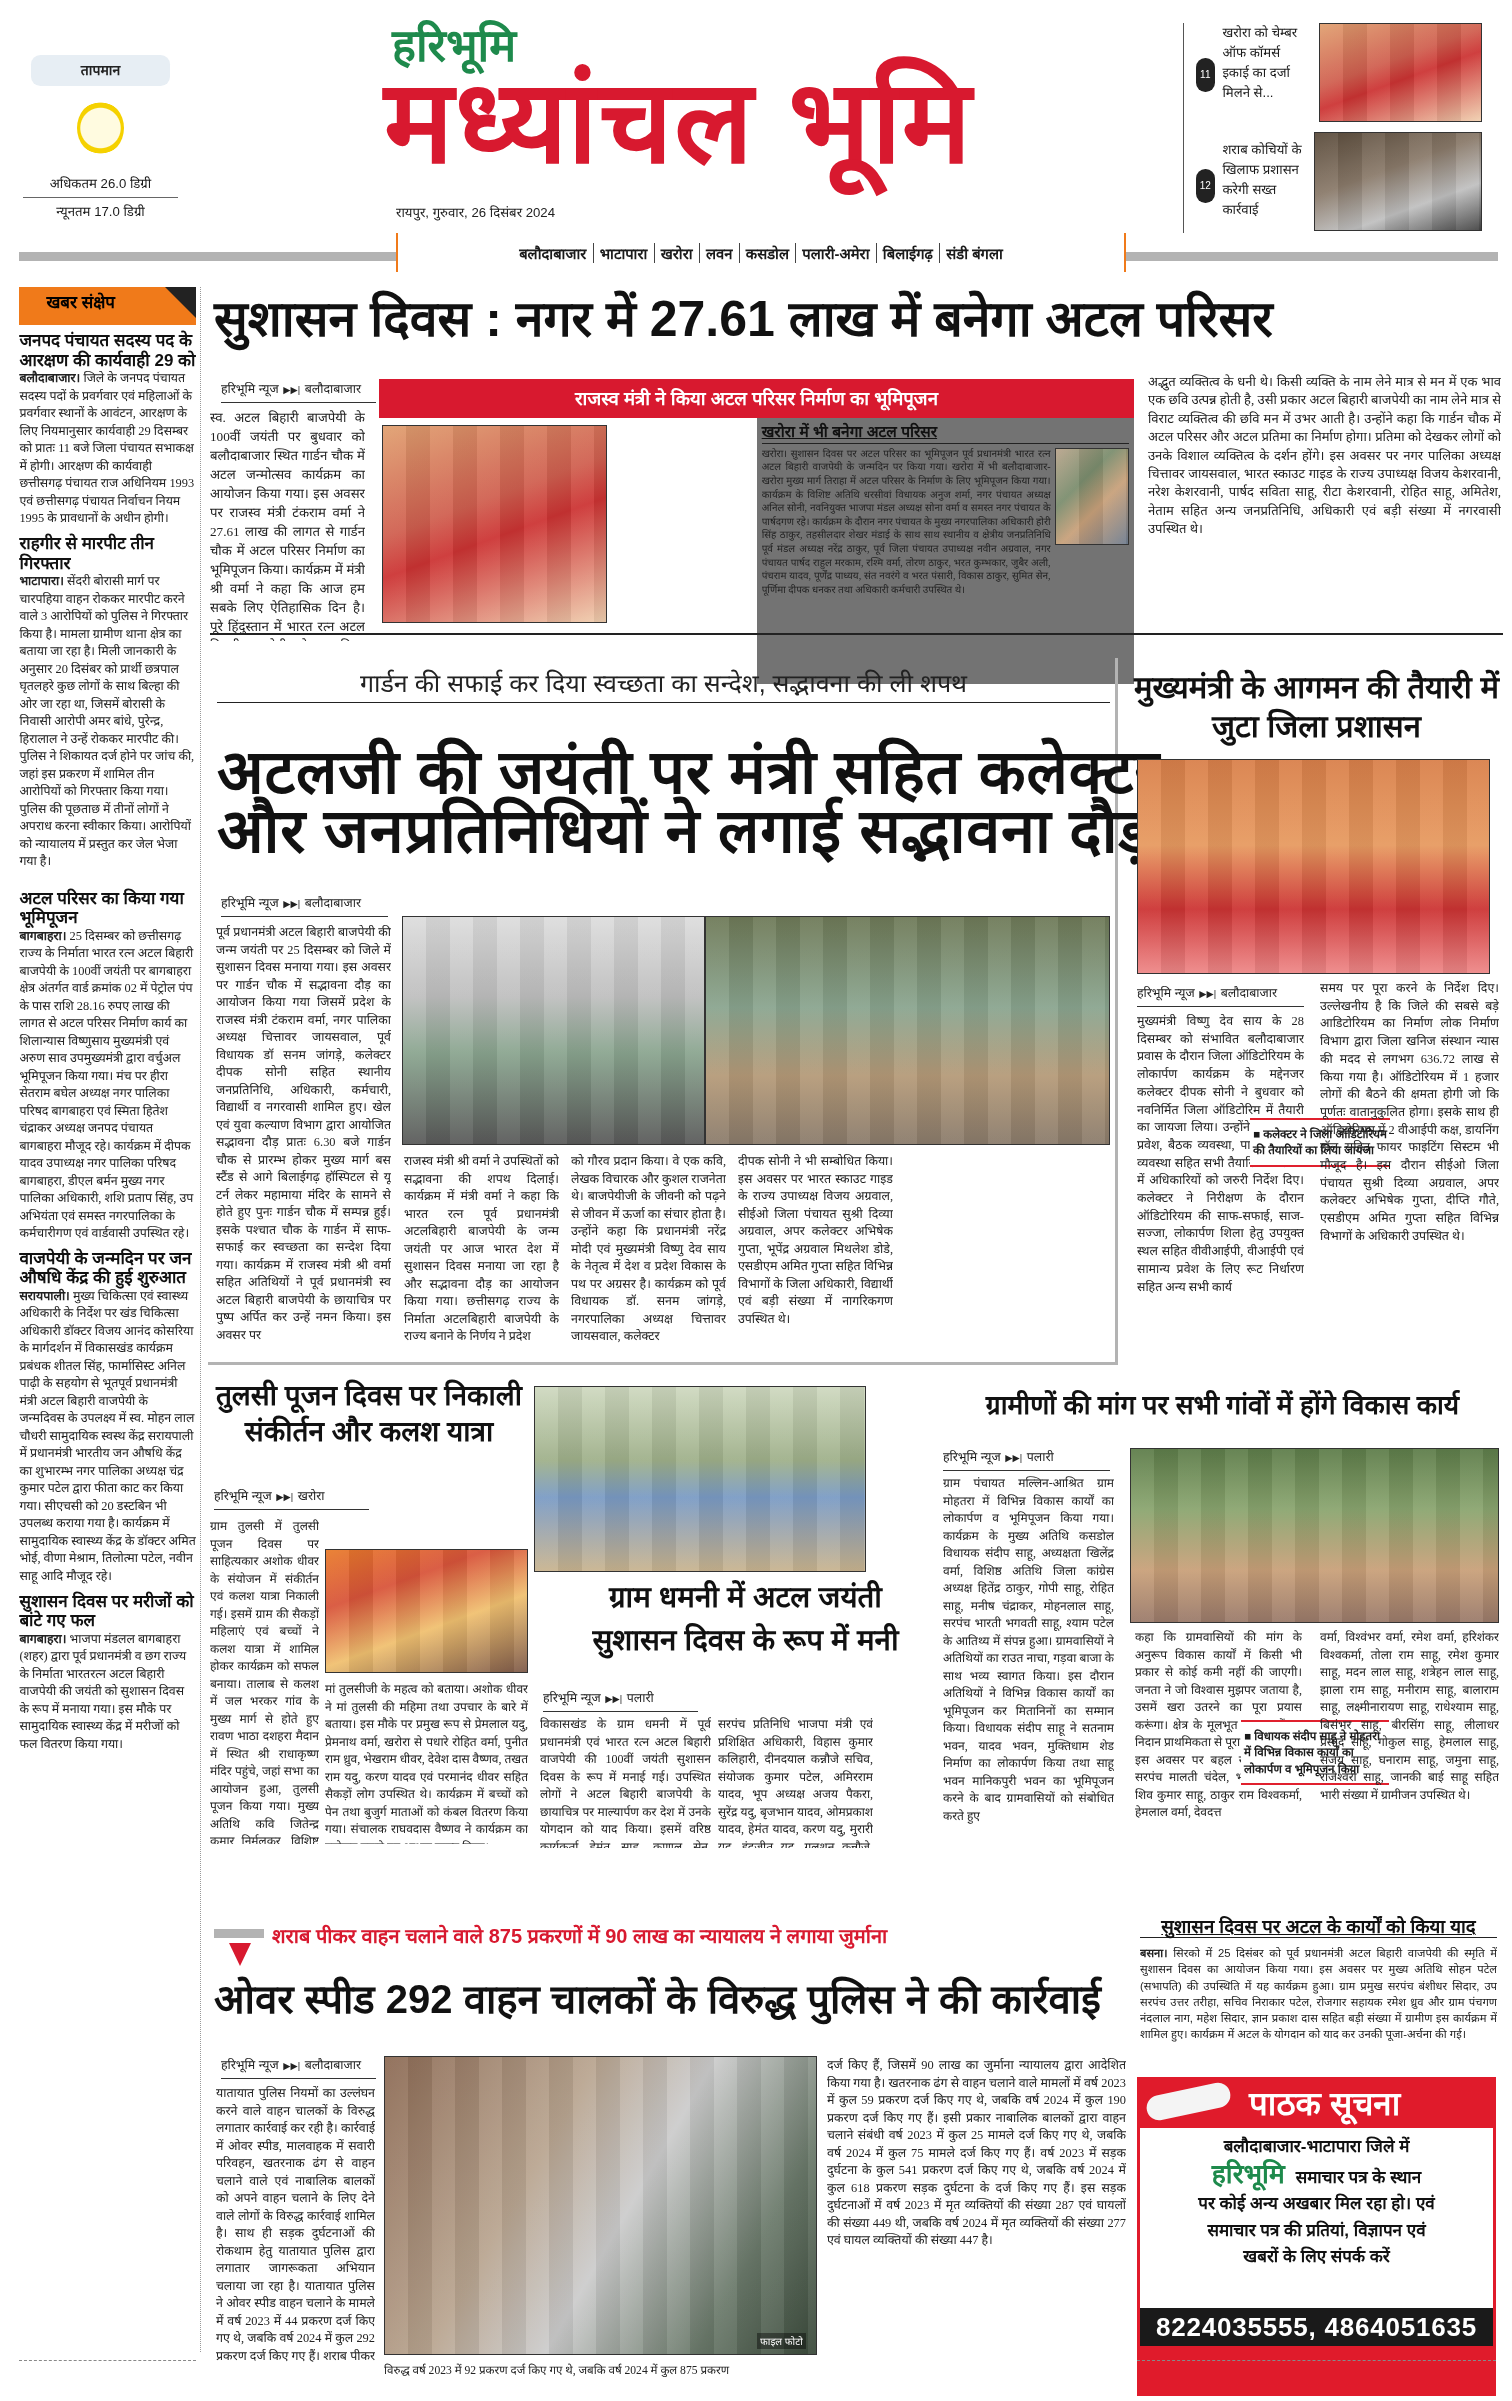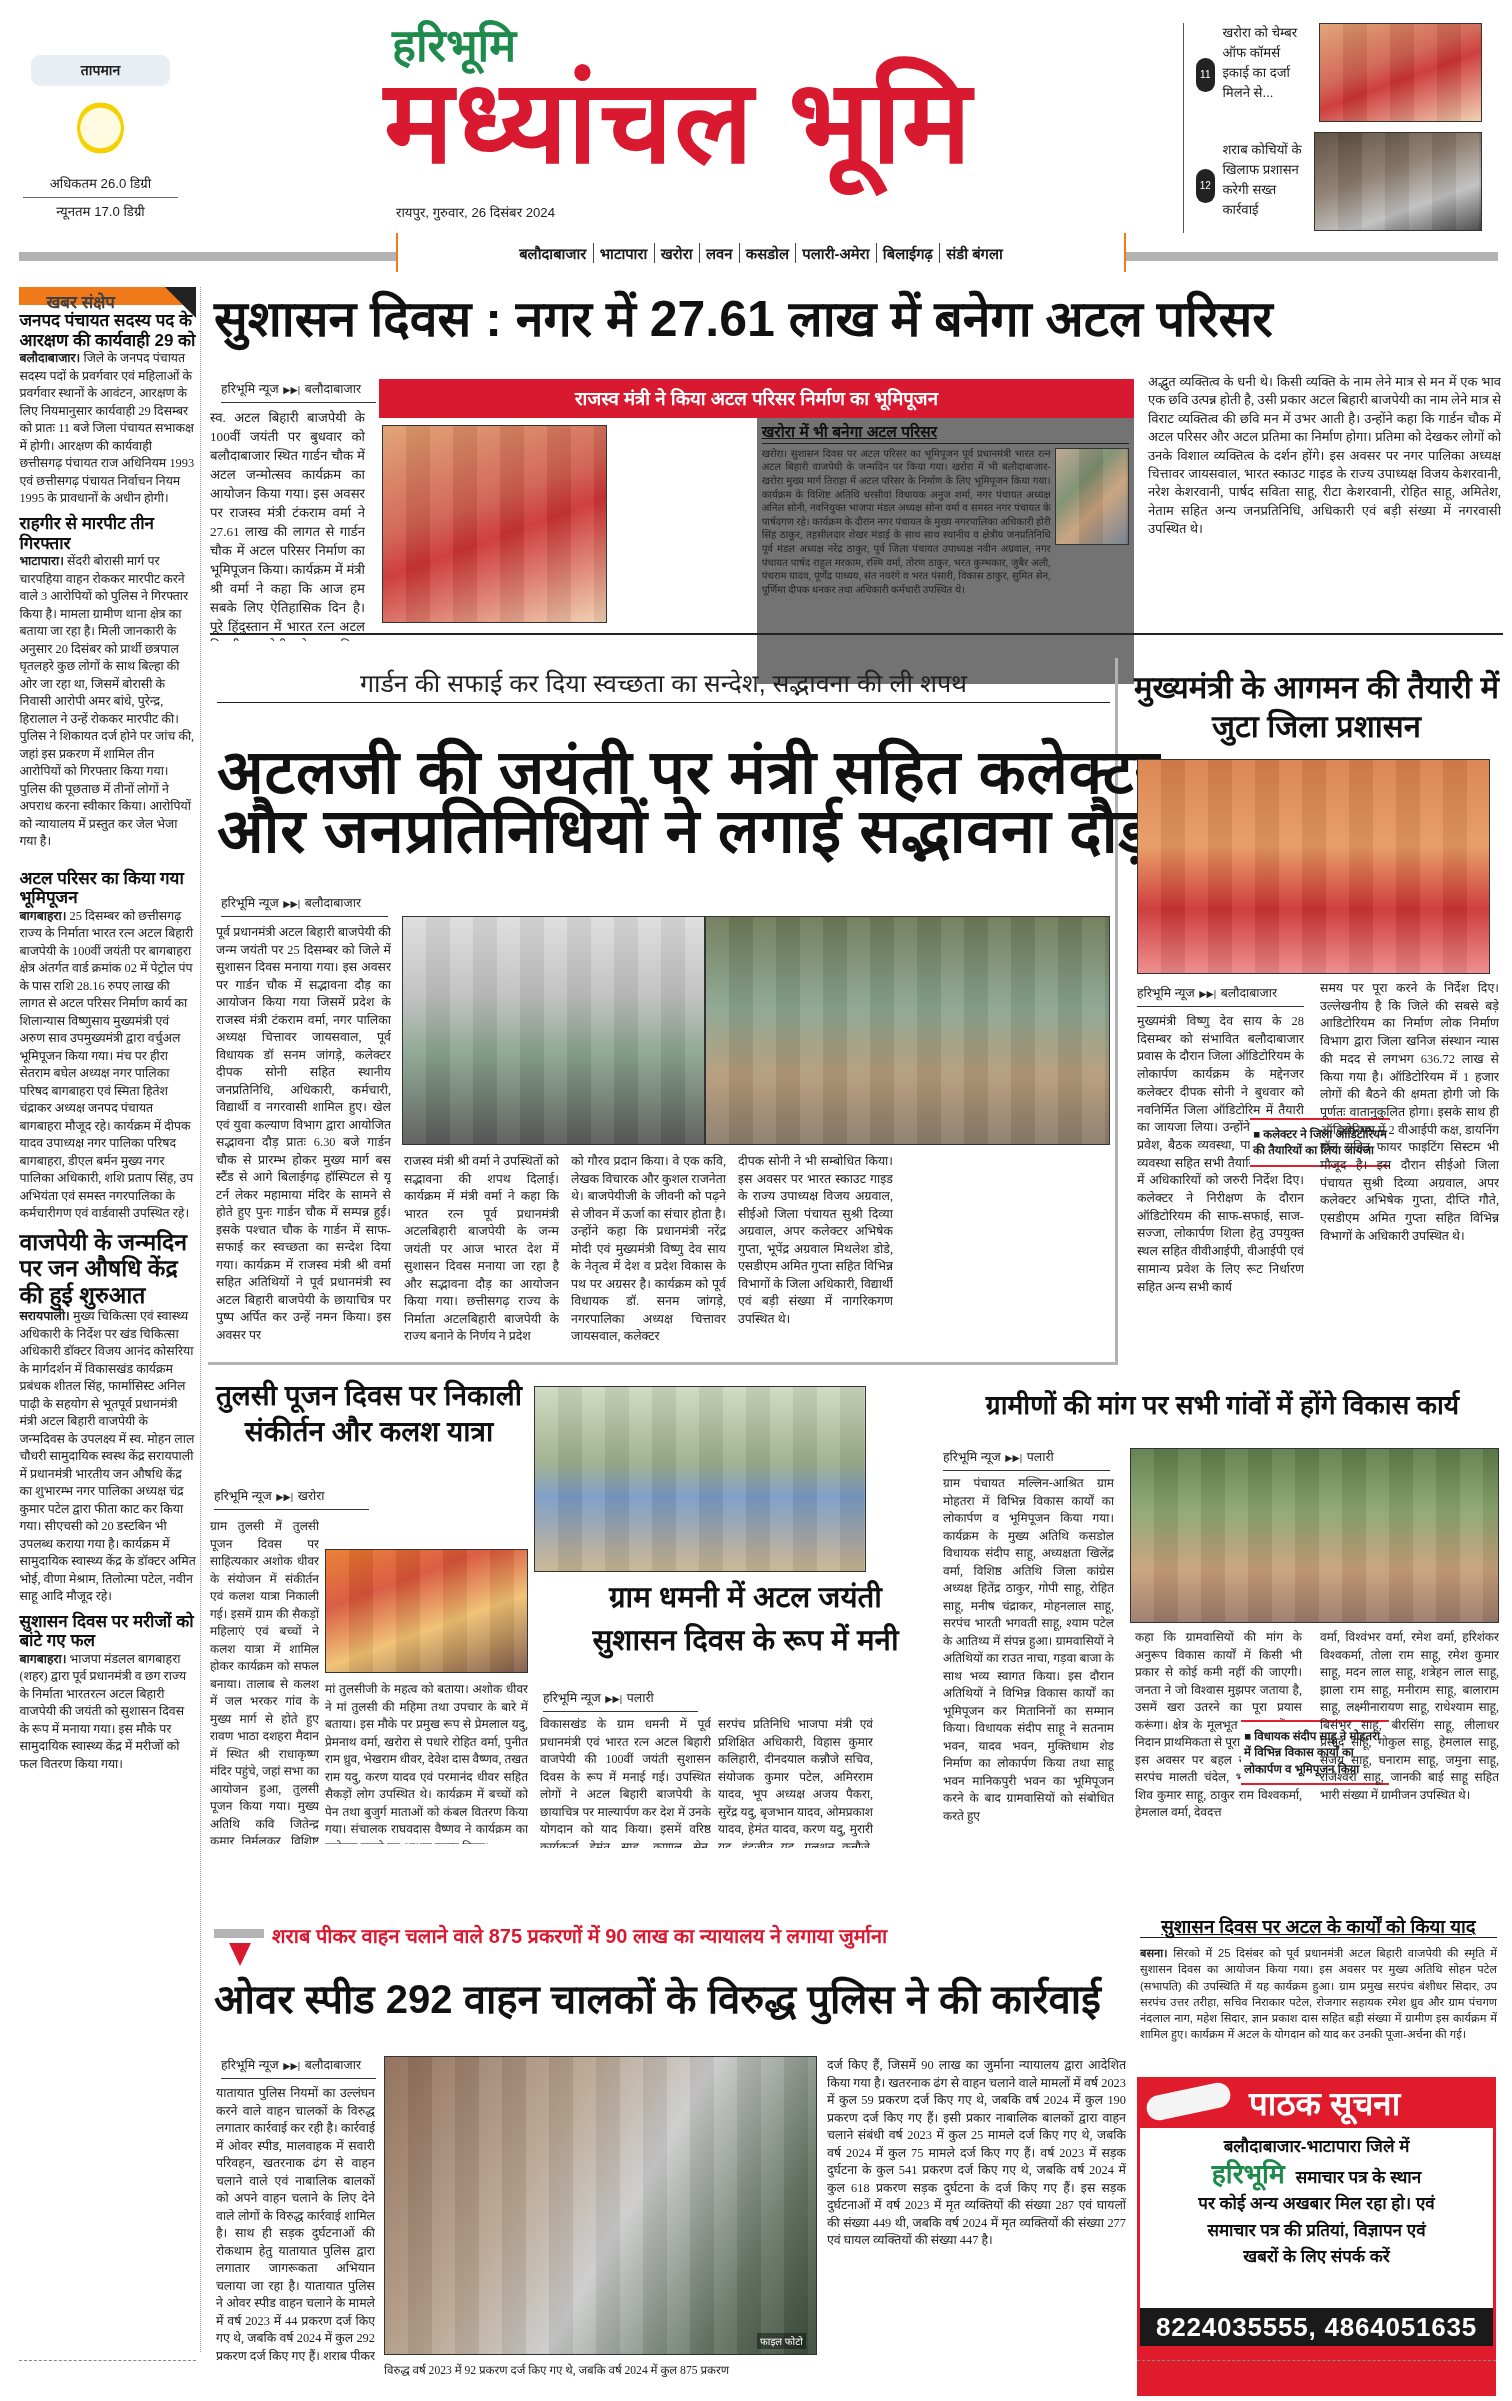--- a/index.html
+++ b/index.html
@@ -50,38 +50,38 @@
   <span style="font-size:14.8px;font-weight:bold;padding:0 6.2px;border-right:0.8px solid #444">भाटापारा</span>
   <span style="font-size:14.8px;font-weight:bold;padding:0 6.2px;border-right:0.8px solid #444">खरोरा</span>
   <span style="font-size:14.8px;font-weight:bold;padding:0 6.2px;border-right:0.8px solid #444">लवन</span>
   <span style="font-size:14.8px;font-weight:bold;padding:0 6.2px;border-right:0.8px solid #444">कसडोल</span>
   <span style="font-size:14.8px;font-weight:bold;padding:0 6.2px;border-right:0.8px solid #444">पलारी-अमेरा</span>
   <span style="font-size:14.8px;font-weight:bold;padding:0 6.2px;border-right:0.8px solid #444">बिलाईगढ़</span>
   <span style="font-size:14.8px;font-weight:bold;padding:0 6.2px">संडी बंगला</span>
 </div>
 
 <div class="abs" style="left:19.4px;top:287px;width:177px;height:2089px;">
-  <div style="background:#f07a1a;height:18px;position:relative;color:#404040;font-size:17px;font-weight:bold;line-height:31px;padding-left:27px">
+  <div style="background:#f07a1a;height:38px;position:relative;color:#000000;font-size:17px;font-weight:bold;line-height:31px;padding-left:27px">
     <span>खबर संक्षेप</span>
     <span style="position:absolute;right:0;top:0;width:0;height:0;border-top:31px solid #222;border-left:31px solid transparent"></span>
   </div>
   <div style="margin-top:6.2px">
     <div class="hd" style="font-size:17px">जनपद पंचायत सदस्य पद के आरक्षण की कार्यवाही 29 को</div>
     <div class="txt" style="font-size:12.4px;line-height:17.5px;text-align:left"><b>बलौदाबाजार।</b> <span>जिले के जनपद पंचायत सदस्य पदों के प्रवर्गवार एवं महिलाओं के प्रवर्गवार स्थानों के आवंटन, आरक्षण के लिए नियमानुसार कार्यवाही 29 दिसम्बर को प्रातः 11 बजे जिला पंचायत सभाकक्ष में होगी। आरक्षण की कार्यवाही छत्तीसगढ़ पंचायत राज अधिनियम 1993 एवं छत्तीसगढ़ पंचायत निर्वाचन नियम 1995 के प्रावधानों के अधीन होगी।</span></div>
   </div>
   <div style="margin-top:6.2px">
     <div class="hd" style="font-size:17px">राहगीर से मारपीट तीन गिरफ्तार</div>
     <div class="txt" style="font-size:12.4px;line-height:17.5px;text-align:left"><b>भाटापारा।</b> <span>सेंदरी बोरासी मार्ग पर चारपहिया वाहन रोककर मारपीट करने वाले 3 आरोपियों को पुलिस ने गिरफ्तार किया है। मामला ग्रामीण थाना क्षेत्र का बताया जा रहा है। मिली जानकारी के अनुसार 20 दिसंबर को प्रार्थी छत्रपाल घृतलहरे कुछ लोगों के साथ बिल्हा की ओर जा रहा था, जिसमें बोरासी के निवासी आरोपी अमर बांधे, पुरेन्द्र, हिरालाल ने उन्हें रोककर मारपीट की। पुलिस ने शिकायत दर्ज होने पर जांच की, जहां इस प्रकरण में शामिल तीन आरोपियों को गिरफ्तार किया गया। पुलिस की पूछताछ में तीनों लोगों ने अपराध करना स्वीकार किया। आरोपियों को न्यायालय में प्रस्तुत कर जेल भेजा गया है।</span></div>
   </div>
   <div style="margin-top:18px">
     <div class="hd" style="font-size:17px">अटल परिसर का किया गया भूमिपूजन</div>
     <div class="txt" style="font-size:12.4px;line-height:17.5px;text-align:left"><b>बागबाहरा।</b> <span>25 दिसम्बर को छत्तीसगढ़ राज्य के निर्माता भारत रत्न अटल बिहारी बाजपेयी के 100वीं जयंती पर बागबाहरा क्षेत्र अंतर्गत वार्ड क्रमांक 02 में पेट्रोल पंप के पास राशि 28.16 रुपए लाख की लागत से अटल परिसर निर्माण कार्य का शिलान्यास विष्णुसाय मुख्यमंत्री एवं अरुण साव उपमुख्यमंत्री द्वारा वर्चुअल भूमिपूजन किया गया। मंच पर हीरा सेतराम बघेल अध्यक्ष नगर पालिका परिषद बागबाहरा एवं स्मिता हितेश चंद्राकर अध्यक्ष जनपद पंचायत बागबाहरा मौजूद रहे। कार्यक्रम में दीपक यादव उपाध्यक्ष नगर पालिका परिषद बागबाहरा, डीएल बर्मन मुख्य नगर पालिका अधिकारी, शशि प्रताप सिंह, उप अभियंता एवं समस्त नगरपालिका के कर्मचारीगण एवं वार्डवासी उपस्थित रहे।</span></div>
   </div>
   <div style="margin-top:6.2px">
-    <div class="hd" style="font-size:23px">वाजपेयी के जन्मदिन पर जन औषधि केंद्र की हुई शुरुआत</div>
+    <div class="hd" style="font-size:17px">वाजपेयी के जन्मदिन पर जन औषधि केंद्र की हुई शुरुआत</div>
     <div class="txt" style="font-size:12.4px;line-height:17.5px;text-align:left"><b>सरायपाली।</b> <span>मुख्य चिकित्सा एवं स्वास्थ्य अधिकारी के निर्देश पर खंड चिकित्सा अधिकारी डॉक्टर विजय आनंद कोसरिया के मार्गदर्शन में विकासखंड कार्यक्रम प्रबंधक शीतल सिंह, फार्मासिस्ट अनिल पाढ़ी के सहयोग से भूतपूर्व प्रधानमंत्री मंत्री अटल बिहारी वाजपेयी के जन्मदिवस के उपलक्ष्य में स्व. मोहन लाल चौधरी सामुदायिक स्वस्थ केंद्र सरायपाली में प्रधानमंत्री भारतीय जन औषधि केंद्र का शुभारम्भ नगर पालिका अध्यक्ष चंद्र कुमार पटेल द्वारा फीता काट कर किया गया। सीएचसी को 20 डस्टबिन भी उपलब्ध कराया गया है। कार्यक्रम में सामुदायिक स्वास्थ्य केंद्र के डॉक्टर अमित भोई, वीणा मेश्राम, तिलोत्मा पटेल, नवीन साहू आदि मौजूद रहे।</span></div>
   </div>
   <div style="margin-top:6.2px">
     <div class="hd" style="font-size:17px">सुशासन दिवस पर मरीजों को बांटे गए फल</div>
     <div class="txt" style="font-size:12.4px;line-height:17.5px;text-align:left"><b>बागबाहरा।</b> <span>भाजपा मंडलल बागबाहरा (शहर) द्वारा पूर्व प्रधानमंत्री व छग राज्य के निर्माता भारतरत्न अटल बिहारी वाजपेयी की जयंती को सुशासन दिवस के रूप में मनाया गया। इस मौके पर सामुदायिक स्वास्थ्य केंद्र में मरीजों को फल वितरण किया गया।</span></div>
   </div>
 </div>
 <div class="abs col-rule" style="left:200px;top:287px;height:2065px"></div>
 
 <div class="abs hd" style="left:214px;top:291px;width:1289px;font-size:50px;white-space:nowrap;font-weight:bold">सुशासन दिवस : नगर में 27.61 लाख में बनेगा अटल परिसर</div>

